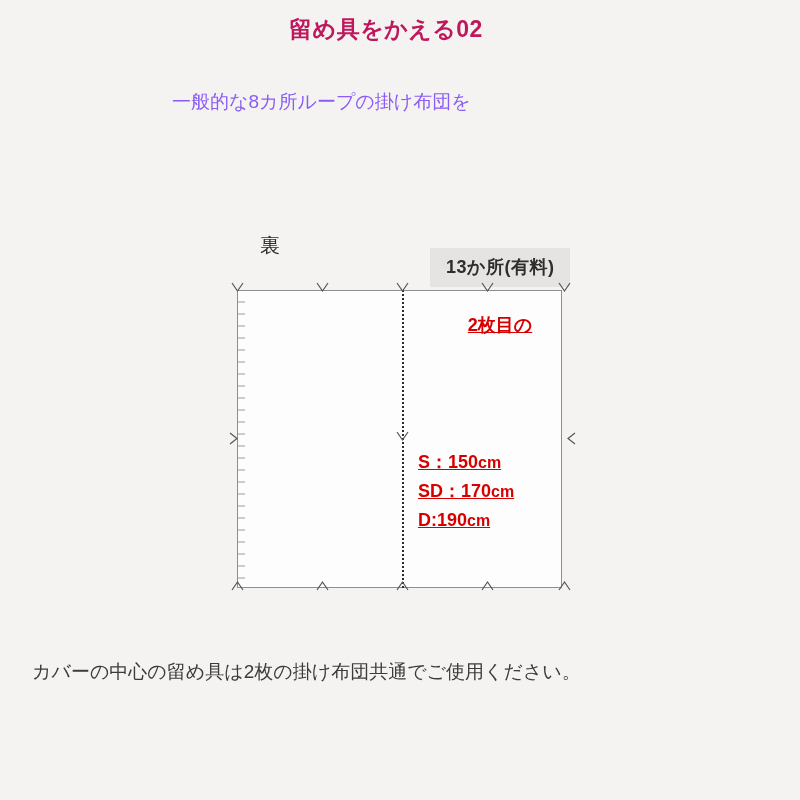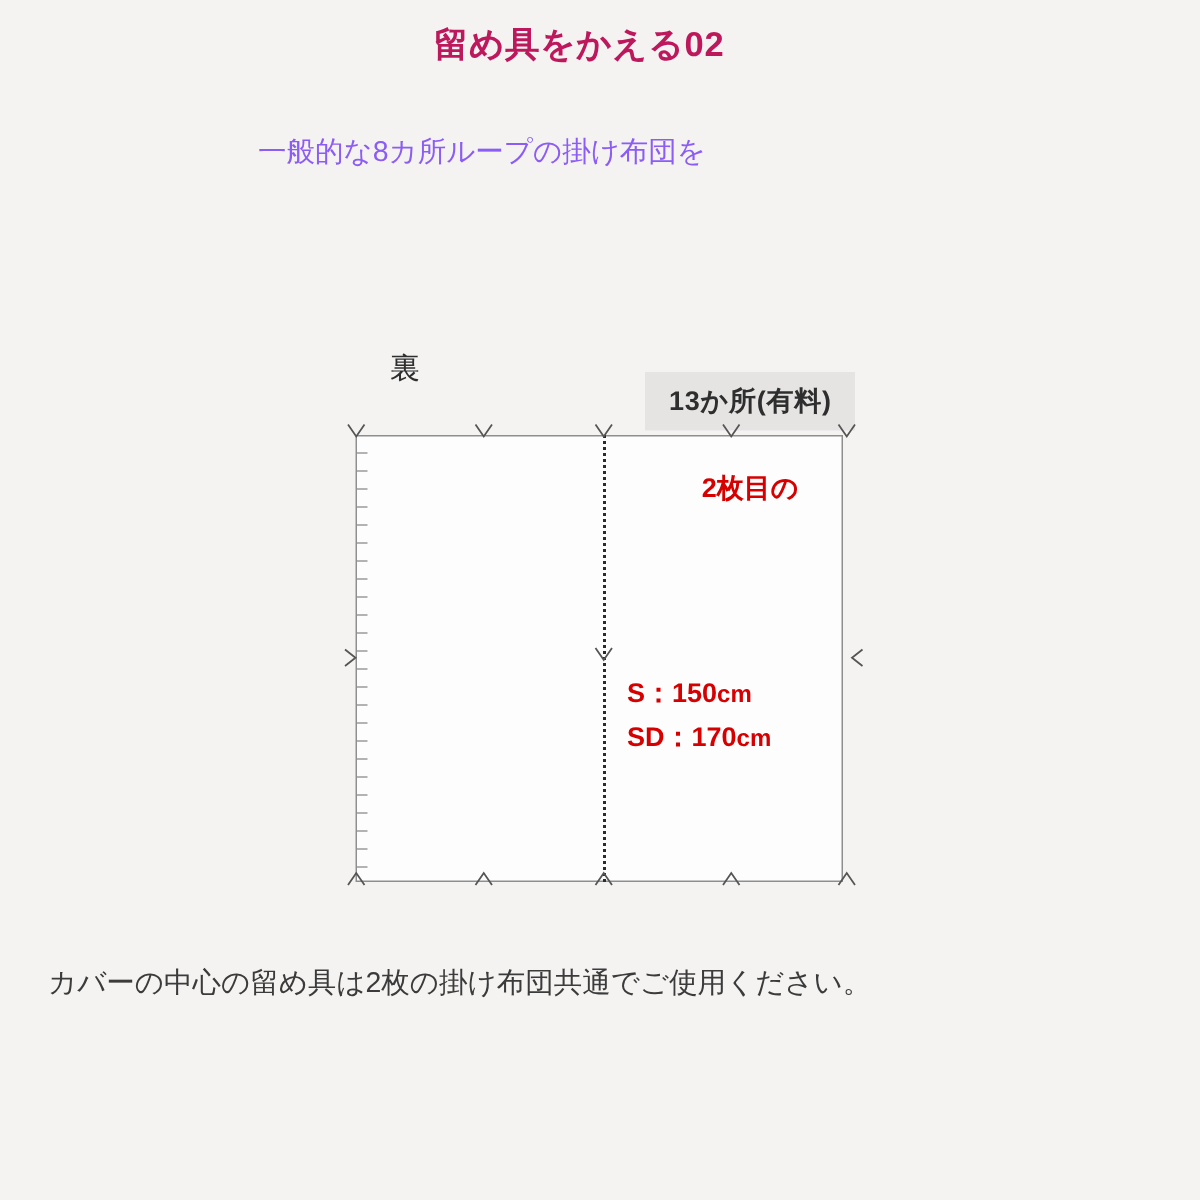--- a/index.html
+++ b/index.html
@@ -83,20 +83,21 @@
     width: 13px;
     height: 13px;
   }
   .chev svg { display:block; }
 
   .red-text {
     position: absolute;
     color: #d60000;
     font-weight: bold;
     text-align: center;
+    text-decoration: underline;
   }
   .red-note {
     top: 312px;
     left: 420px;
     width: 160px;
     font-size: 18px;
     line-height: 1.5;
   }
   .red-sizes {
     top: 448px;
@@ -104,21 +105,21 @@
     width: 170px;
     font-size: 18px;
     line-height: 1.62;
     text-align: left;
   }
   .red-sizes .unit {
     font-size: 16px;
   }
   .footer {
     position: absolute;
-    top: 640px;
+    top: 656px;
     left: 32px;
     font-size: 19px;
     line-height: 1.72;
     color: #3b3b3b;
   }
 </style>
 </head>
 <body>
 
 <div class="page">
@@ -237,19 +238,20 @@
     </svg>
   </div>
 
   <div class="red-text red-note">
     <div>2枚目の</div>
   </div>
 
   <div class="red-text red-sizes">
     <div><span>S：150</span><span class="unit">cm</span></div>
     <div><span>SD：170</span><span class="unit">cm</span></div>
+    <div><span>D:190</span><span class="unit">cm</span></div>
   </div>
 
   <div class="footer">
     <div>カバーの中心の留め具は2枚の掛け布団共通でご使用ください。</div>
   </div>
 
 </div>
 
 </body></html>

